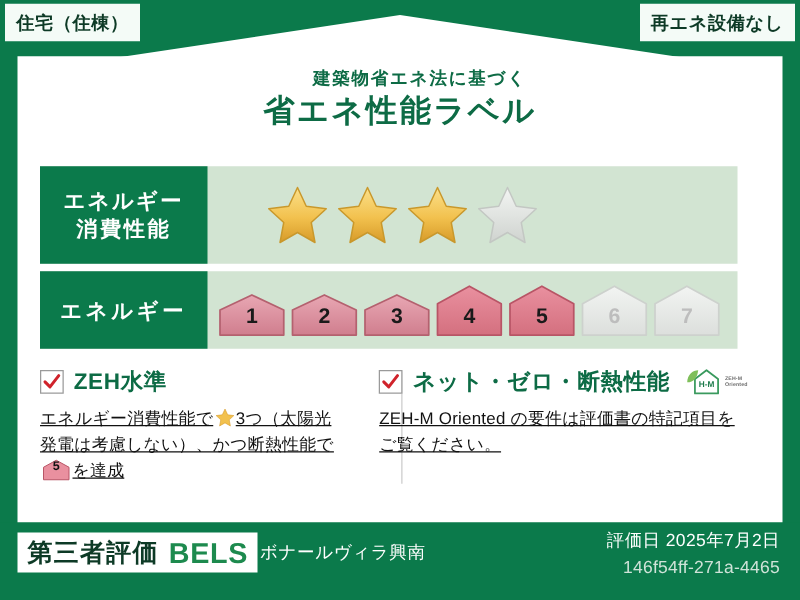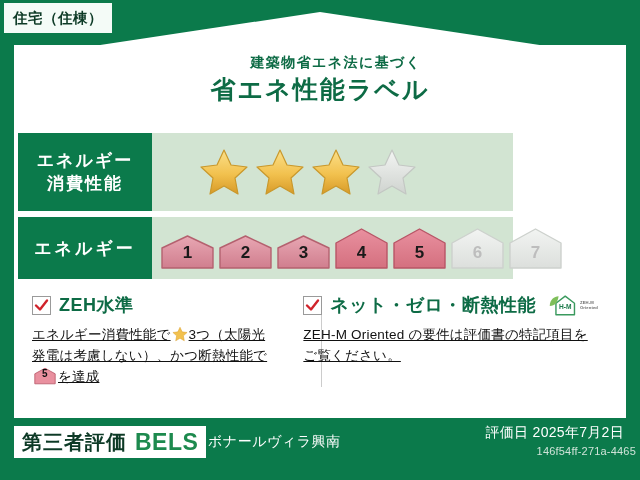--- a/index.html
+++ b/index.html
@@ -55,21 +55,21 @@
     line-height:18px;
     margin-left:32px;
   }
   .title-main{
     color:#0d6b45;font-size:25px;font-weight:bold;letter-spacing:2px;
     line-height:32px;margin-top:2px;
   }
 
   
   .rows{
-    position:absolute;left:4px;top:88px;width:495px;
+    position:absolute;left:18px;top:88px;width:558px;
   }
   .row{
     position:relative;display:flex;align-items:stretch;
     background:#d2e4d2;
     margin-bottom:6px;
   }
   .row-label{
     width:134px;min-width:134px;
     background:#0b7a4b;
     color:#ffffff;font-weight:bold;
@@ -162,33 +162,34 @@
   .bels-en{color:#1d8a4e;font-size:23px;font-weight:bold;letter-spacing:.5px;margin-left:8px;}
   .building-name{
     position:absolute;left:208px;top:15px;
     color:#ffffff;font-size:14px;letter-spacing:.5px;
   }
   .eval-date{
     position:absolute;right:16px;top:6px;
     color:#ffffff;font-size:14px;text-align:right;letter-spacing:.3px;
   }
   .eval-id{
-    position:absolute;right:4px;top:27px;
-    color:#cfe3d8;font-size:11px;text-align:center;letter-spacing:.2px;
+    position:absolute;right:16px;top:27px;
+    color:#cfe3d8;font-size:14px;text-align:center;letter-spacing:.2px;
   }
 </style>
 </head>
 <body>
 
 <div class="label-root">
 
   <div class="top-banner"></div>
   <div class="roof"></div>
 
   <div class="corner-tag left">住宅（住棟）</div>
+  <div class="corner-tag right">再エネ設備なし</div>
 
   <div class="card">
 
     <div class="title-block">
       <div class="title-small">建築物省エネ法に基づく</div>
       <div class="title-main">省エネ性能ラベル</div>
     </div>
 
     <div class="rows">
 

